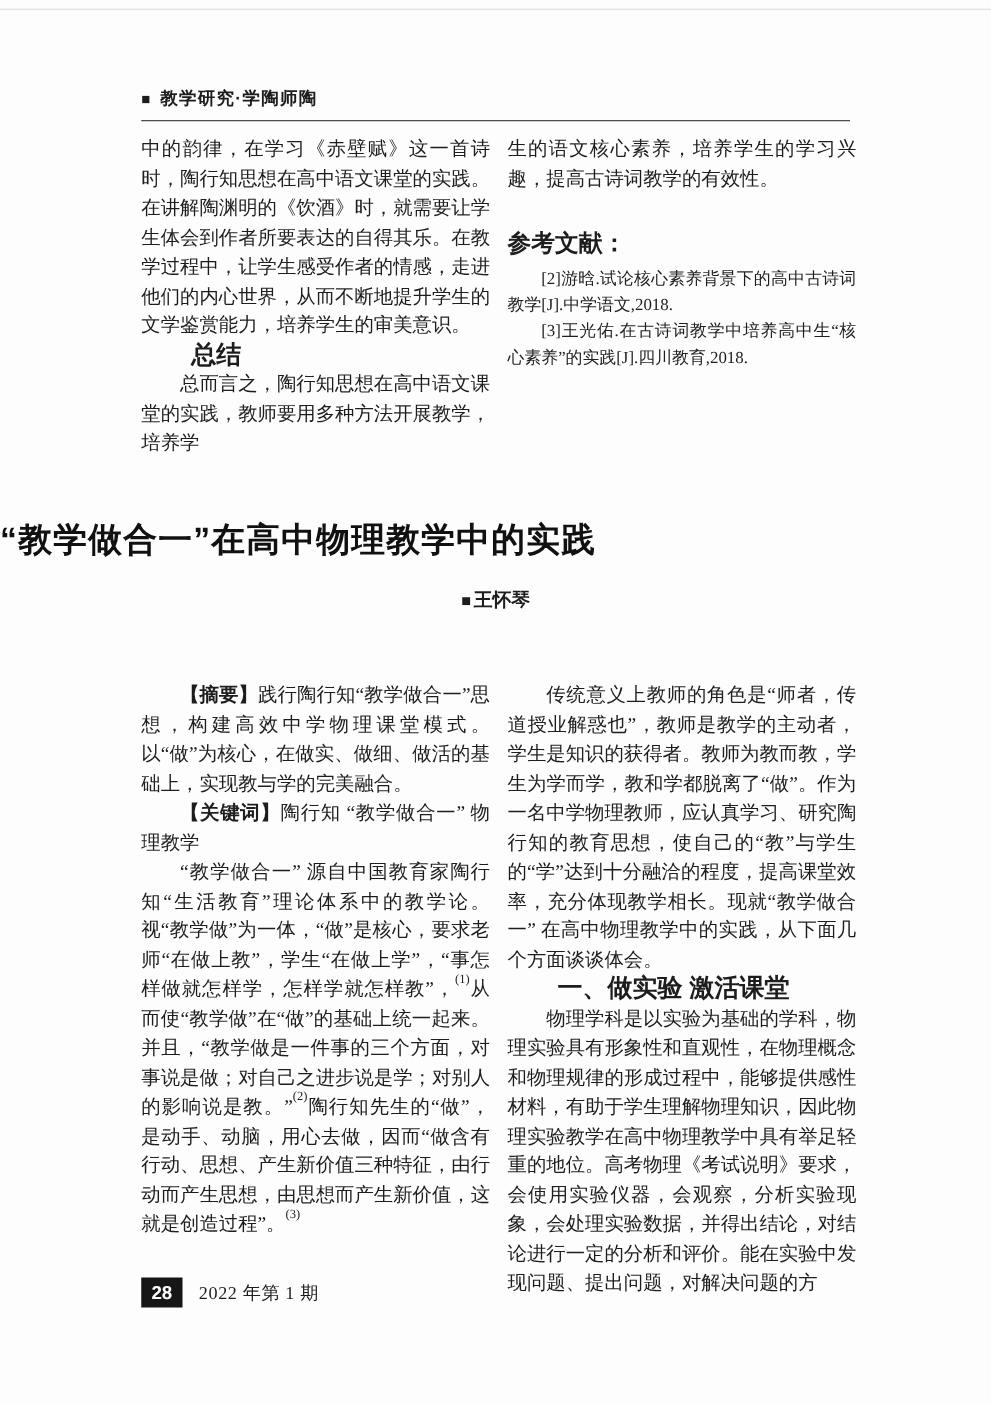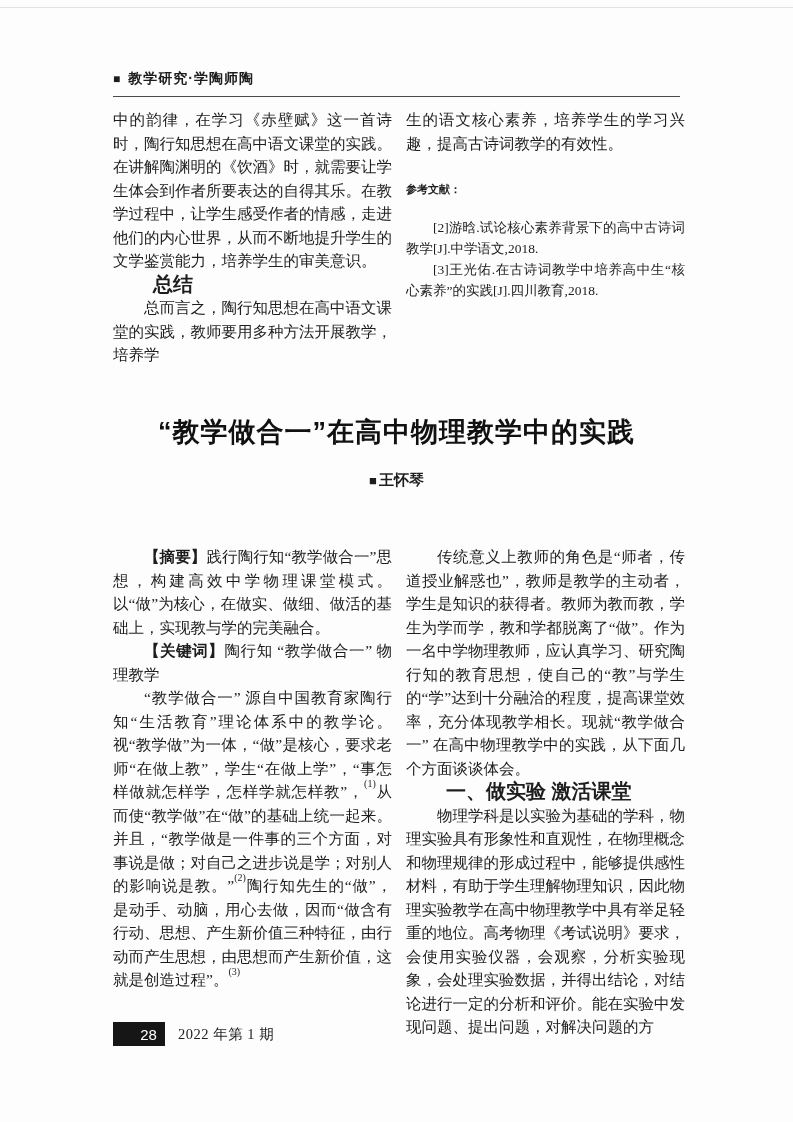--- a/index.html
+++ b/index.html
@@ -33,51 +33,51 @@
     margin:0; font-size:15.5px; line-height:23.5px;
     text-align:justify; text-justify:inter-ideograph;
   }
   .indent { text-indent:2em; }
   .col-heading {
     margin:0; font-size:20px; line-height:23.5px; font-weight:bold;
     font-family:"Liberation Sans","DejaVu Sans",sans-serif;
     text-indent:2em;
   }
   .refs-heading {
-    margin:27px 0 20px 0; font-size:11px; font-weight:bold;
+    margin:27px 0 4px 0; font-size:19px; font-weight:bold;
     font-family:"Liberation Sans","DejaVu Sans",sans-serif;
   }
   p.ref {
     margin:0; font-size:13.5px; line-height:21px;
     text-align:justify; text-indent:2em;
   }
   .label-bold { font-weight:bold; font-family:"Liberation Sans","DejaVu Sans",sans-serif; }
   .gap-top { margin-top:25px; }
   sup.note { font-size:10px; line-height:0; position:relative; top:-4px; }
 
   
-  .title-block { position:absolute; left:0; top:414px; width:793px; text-align:center; }
+  .title-block { position:absolute; left:0; top:414px; width:793px; }
   .article-title {
     margin:0; font-family:"Liberation Sans","DejaVu Sans",sans-serif;
     font-size:27px; font-weight:900; letter-spacing:1px; color:#111;
   }
   .article-author {
     margin-top:21px; font-family:"Liberation Sans","DejaVu Sans",sans-serif;
     font-size:15px; font-weight:bold;
     display:flex; align-items:center; justify-content:center; gap:2px;
   }
   .article-author .marker { font-size:13px; line-height:1; }
 
   
   .page-footer { position:absolute; left:113px; top:1022px; display:flex; align-items:center; gap:13px; }
   .pagenum-box {
     background:#161616; color:#ffffff; width:33px; height:24px;
     display:flex; align-items:center; justify-content:center;
     font-family:"Liberation Sans","DejaVu Sans",sans-serif;
-    font-size:15px; font-weight:normal;padding-left:19px;
+    font-size:15px; font-weight:bold;
   }
   .issue { font-size:14.5px; letter-spacing:0.5px; }
 </style>
 </head>
 <body>
 
 <div class="edge-top"></div>
 
 <div class="journal-header">
   <span class="marker">■</span>

